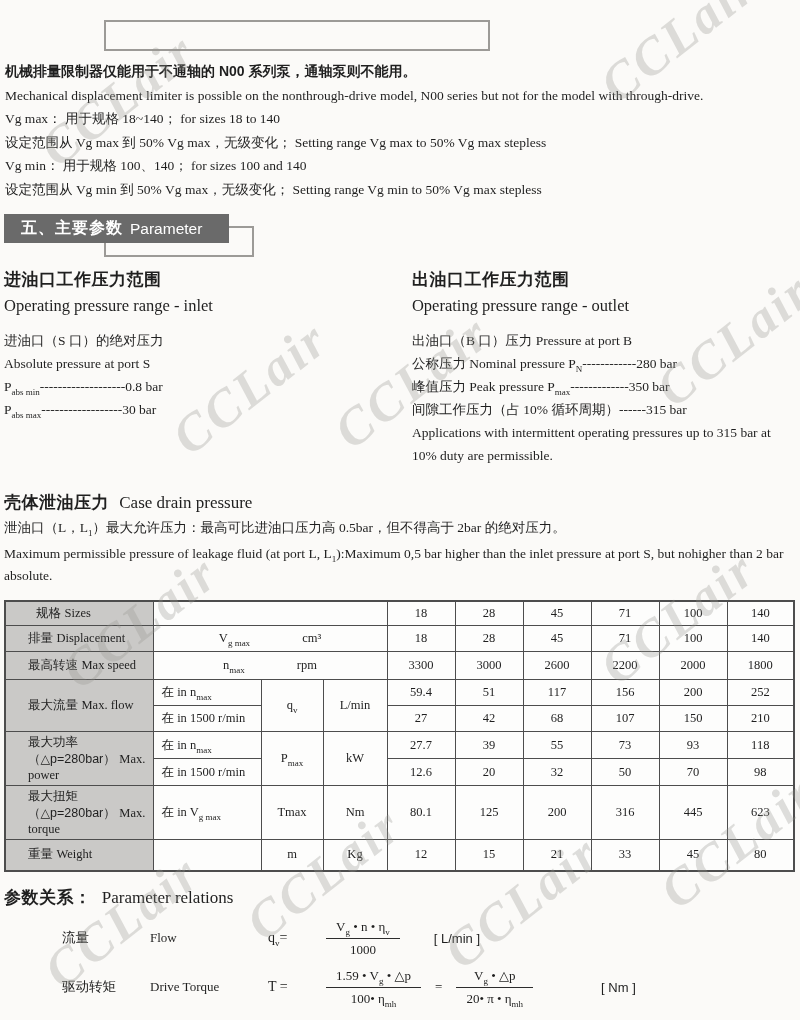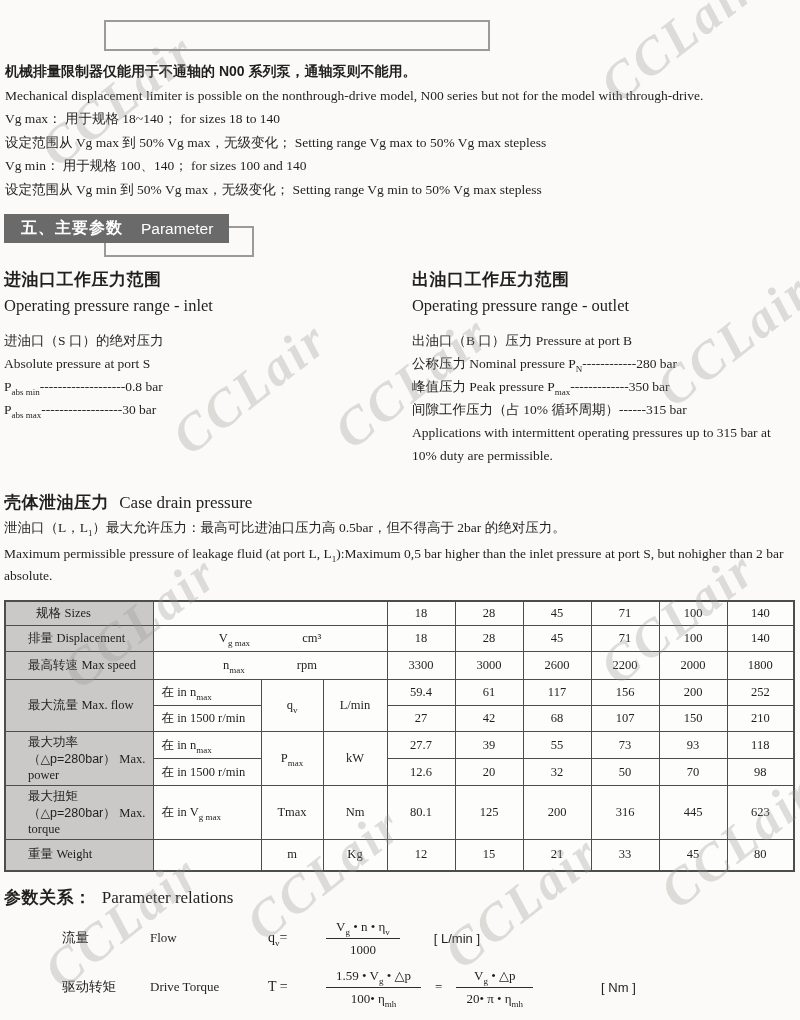--- a/index.html
+++ b/index.html
@@ -20,21 +20,21 @@
   .hband-shadow{position:absolute;left:100px;top:12px;height:27px;border:2px solid #9c9a97;background:transparent;z-index:1;}
   .hband-bar{
     position:absolute;left:0;top:0;height:29px;display:flex;align-items:center;
     background:var(--header-bg,#6a6a6a);color:var(--header-text,#ffffff);
     padding:0 14px 0 17px;z-index:2;white-space:nowrap;
   }
   .hband-zh{font-family:"Liberation Sans","DejaVu Sans",sans-serif;font-weight:bold;font-size:16px;letter-spacing:1px;}
   .hband-en{font-family:"Liberation Sans","DejaVu Sans",sans-serif;font-size:15.5px;margin-left:7px;}
   .s4 .hband-bar{width:427px;}
   .s4 .hband-shadow{width:382px;}
-  .s5 .hband-bar{width:194px;gap:11px;}
+  .s5 .hband-bar{width:194px;}
   .s5 .hband-shadow{width:146px;}
 
   
   .para{margin:12px 0 0 1px;}
   .para p{margin:0;font-size:13.5px;line-height:23.5px;white-space:nowrap;}
   .para p.zh-strong{font-family:"Liberation Sans","DejaVu Sans",sans-serif;font-weight:bold;font-size:14px;}
 
   
   .cols{display:flex;margin-top:14px;}
   .col-l{width:410px;}
@@ -186,21 +186,21 @@
         <td class="val">2200</td>
         <td class="val">2000</td>
         <td class="val">1800</td>
       </tr>
       <tr class="r-flow1">
         <td class="lbl" rowspan="2"><span>最大流量</span> <span class="en">Max. flow</span></td>
         <td class="cond">在 in n<sub>max</sub></td>
         <td class="sym" rowspan="2">q<sub>v</sub></td>
         <td class="unit" rowspan="2">L/min</td>
         <td class="val">59.4</td>
-        <td class="val">61</td>
+        <td class="val">51</td>
         <td class="val">117</td>
         <td class="val">156</td>
         <td class="val">200</td>
         <td class="val">252</td>
       </tr>
       <tr class="r-flow2">
         <td class="cond">在 in 1500 r/min</td>
         <td class="val">27</td>
         <td class="val">42</td>
         <td class="val">68</td>

